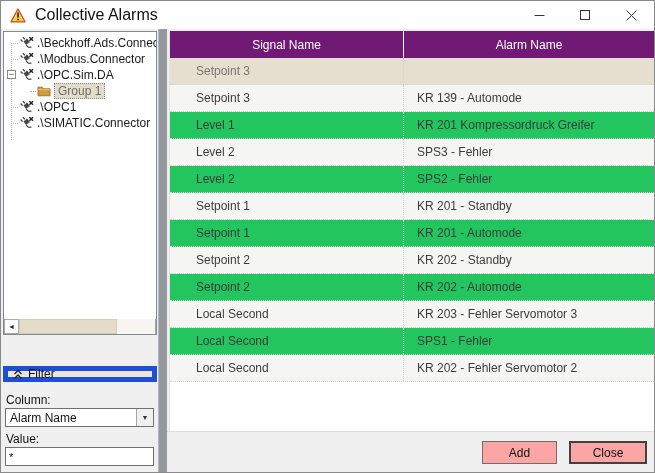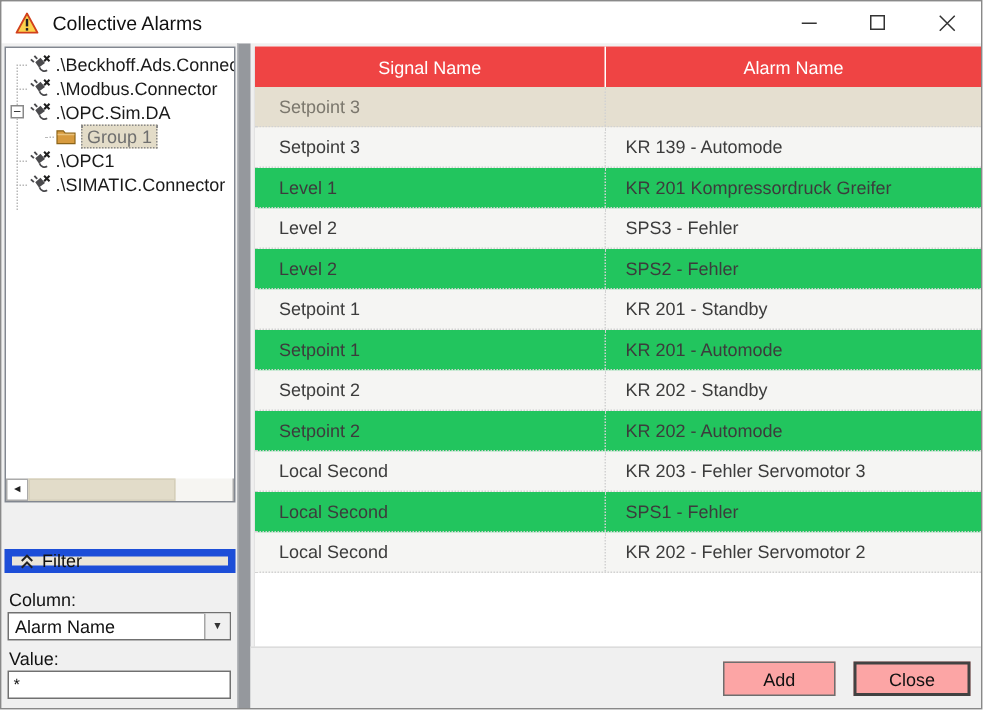--- a/index.html
+++ b/index.html
@@ -10,21 +10,21 @@
     position:relative; width:655px; height:473px;
     background:#f0f0f0; border:1px solid #898989; overflow:hidden;
   }
 
   
   .titlebar{
     position:absolute; top:0; left:0; right:0; height:28px;
     background:#ffffff; display:flex; align-items:center;
   }
   .warn-icon{ margin-left:9px; display:flex; }
-  .title-text{ margin-left:9px; font-size:13px; color:#111;text-align:right; }
+  .title-text{ margin-left:9px; font-size:16px; color:#111;text-align:right; }
   .caption{ margin-left:auto; display:flex; height:100%; }
   .capbtn{ width:46px; height:100%; display:flex; align-items:center; justify-content:center; }
 
   
   .content{ position:absolute; top:28px; left:0; right:0; bottom:0; background:#f0f0f0; }
 
   
   .tree-panel{
     position:absolute; left:2px; top:2px; width:154px; height:304px;
     background:#fff; border:1px solid #828790; overflow:hidden;
@@ -93,31 +93,31 @@
     position:absolute; left:157px; top:0; width:9px; bottom:0;
     background:#95989d; border-left:1px solid #b4b6ba;
   }
 
   
   .right{ position:absolute; left:166px; top:0; right:0; bottom:0; }
   .table{
     position:absolute; left:2px; top:2px; right:0; height:429px;
     background:#fff; border-left:1px solid #e3e3e3;
   }
-  .thead{ height:27px; background:#ef4444; display:flex; }
+  .thead{ height:27px; background:#701a75; display:flex; }
   .th{ color:#fff; font-size:12px; display:flex; align-items:center; justify-content:center; }
   .th1{ width:234px; border-right:1px solid #fff; }
   .th2{ flex:1; }
   .trow{
     height:27px; display:flex; border-bottom:1px dotted #d2d2d2;
     font-size:12px; color:#3c3c3c; background:#22c55e;
   }
   .trow.alt{ background:#f5f5f3; }
   .trow.selected{ background:#e5dfd0; color:#7b776d; }
-  .td1{ width:234px; border-right:1px dotted #d2d2d2; display:flex; align-items:center; padding-left:16px; }
+  .td1{ width:234px; border-right:1px dotted #d2d2d2; display:flex; align-items:center; padding-left:26px; }
   .td2{ flex:1; display:flex; align-items:center; padding-left:13px; }
 
   
   .bottom-bar{
     position:absolute; left:0; right:0; bottom:0; height:41px;
     background:#f0f0f0; border-top:1px solid #dcdcdc;
   }
   .action-btn{
     position:absolute; top:9px; height:23px;
     font-family:"Liberation Sans", sans-serif; font-size:12px; color:#111;

